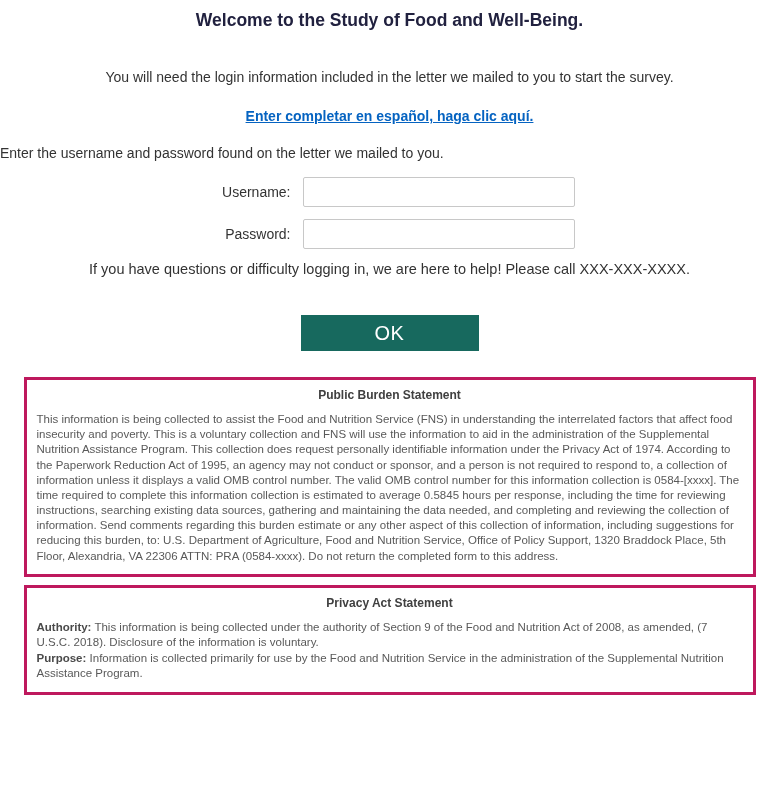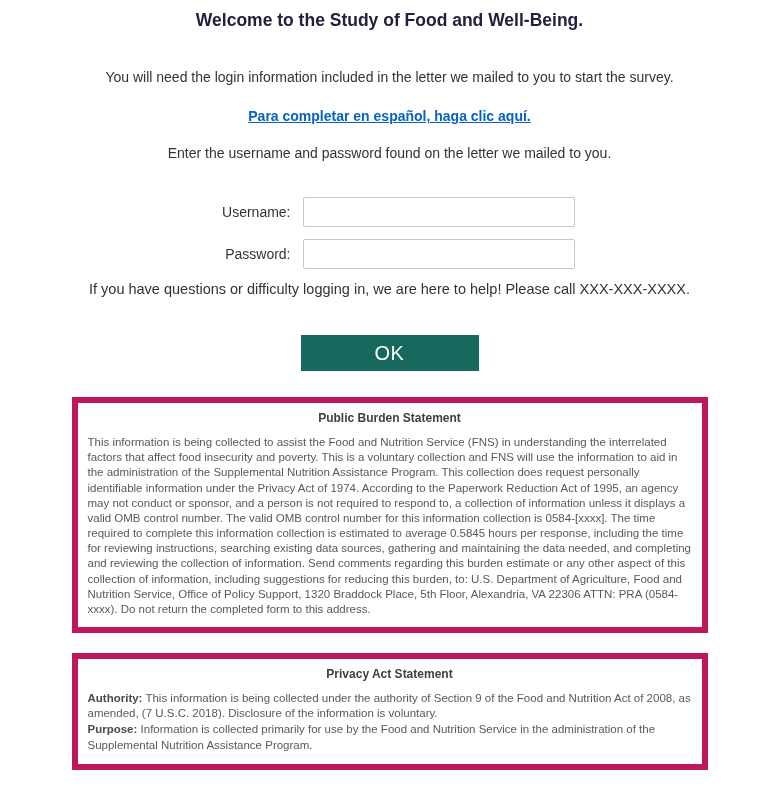--- a/index.html
+++ b/index.html
@@ -33,24 +33,24 @@
     margin-bottom: 20px;
   }
   .spanish-link {
     font-size: 14px;
     font-weight: bold;
     color: #0563c1;
     text-decoration: underline;
     cursor: pointer;
   }
   .instruction-text {
-    text-align: center;
+    text-align: left;
     font-size: 14px;
     color: #333333;
-    margin-bottom: 36px;
+    margin-bottom: 16px;
   }
   .login-form {
     width: 370px;
     margin: 0 auto 0 auto;
   }
   .form-row {
     display: flex;
     align-items: center;
     justify-content: flex-end;
     margin-bottom: 12px;
@@ -92,23 +92,23 @@
     height: 36px;
     background: #17695e;
     color: #ffffff;
     border: none;
     font-size: 20px;
     font-family: "Liberation Sans", "DejaVu Sans", sans-serif;
     cursor: pointer;
     letter-spacing: 0.5px;
   }
   .statement {
-    width: 636px;
-    margin: 0 auto 20px auto;
-    border: 6px solid #be185d;
+    width: 732px;
+    margin: 0 auto 8px auto;
+    border: 3px solid #be185d;
     padding: 8px 10px 10px 10px;
     color: #595959;
   }
   .statement-title {
     text-align: center;
     font-size: 12px;
     font-weight: bold;
     color: #404040;
     margin-bottom: 10px;
   }
@@ -123,21 +123,21 @@
 </head>
 <body>
 
 <div class="page">
 
   <h1 class="page-title">Welcome to the Study of Food and Well-Being.</h1>
 
   <p class="intro-text">You will need the login information included in the letter we mailed to you to start the survey.</p>
 
   <div class="link-row">
-    <a href="#" class="spanish-link">Para completar en español, haga clic aquí.</a>
+    <a href="#" class="spanish-link">Enter completar en español, haga clic aquí.</a>
   </div>
 
   <p class="instruction-text">Enter the username and password found on the letter we mailed to you.</p>
 
   <div class="login-form">
     <div class="form-row">
       <label for="username">Username:</label>
       <input type="text" id="username" value="" style="">
     </div>
     <div class="form-row">

